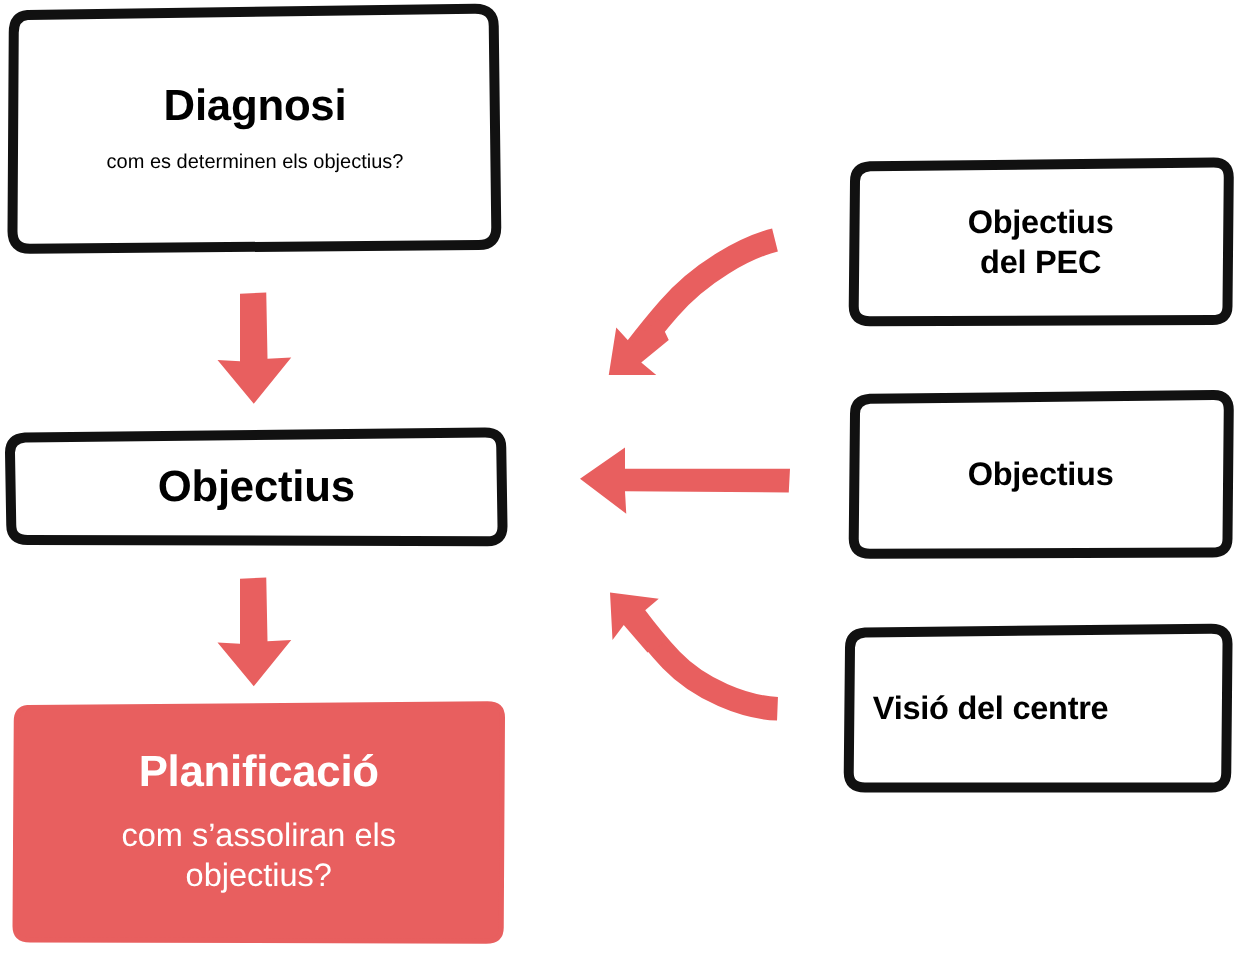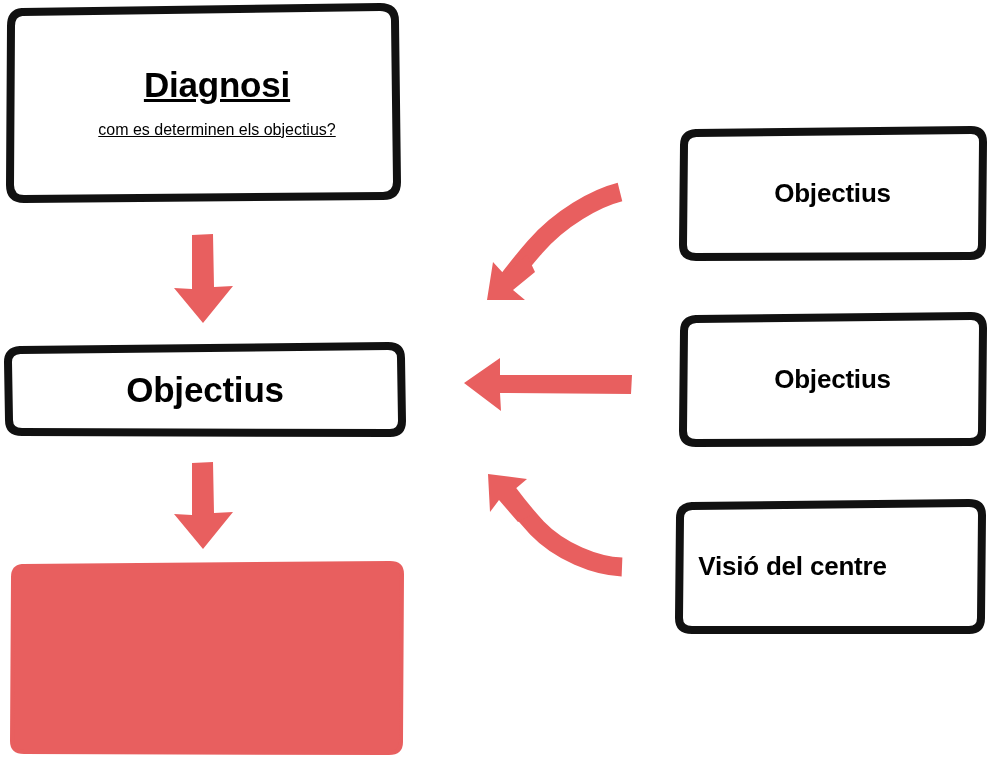--- a/index.html
+++ b/index.html
@@ -40,26 +40,25 @@
     color: #000000;
     line-height: 1.12;
     letter-spacing: -0.2px;
   }
   .node .subtitle {
     color: #000000;
     line-height: 1.22;
   }
   
   #box-diagnosi {
-    left: 23px;
+    left: 10px;
     top: 8px;
     width: 388px;
     height: 190px;
     padding: 8px 28px 10px 28px;
-    text-decoration: underline;
   }
   #box-diagnosi .title { font-size: 35px; margin-bottom: 16px; }
   #box-diagnosi .subtitle { font-size: 16px; }
 
   
   #box-objectius {
     left: 8px;
     top: 345px;
     width: 394px;
     height: 90px;
@@ -159,23 +158,28 @@
 
   <div class="node" id="box-diagnosi">
     <div class="title">Diagnosi</div>
     <div class="subtitle">com es determinen els objectius?</div>
   </div>
 
   <div class="node" id="box-objectius">
     <div class="title">Objectius</div>
   </div>
 
+  <div class="node" id="box-planificacio">
+    <div class="title">Planificació</div>
+    <div class="subtitle">com s’assoliran els objectius?</div>
+  </div>
 
   <div class="node" id="box-pec">
     <div class="title">Objectius</div>
+    <div class="title">del PEC</div>
   </div>
 
   <div class="node" id="box-pedc">
     <div class="title">Objectius</div>
   </div>
 
   <div class="node" id="box-visio">
     <div class="title">Visió del centre</div>
   </div>
 

